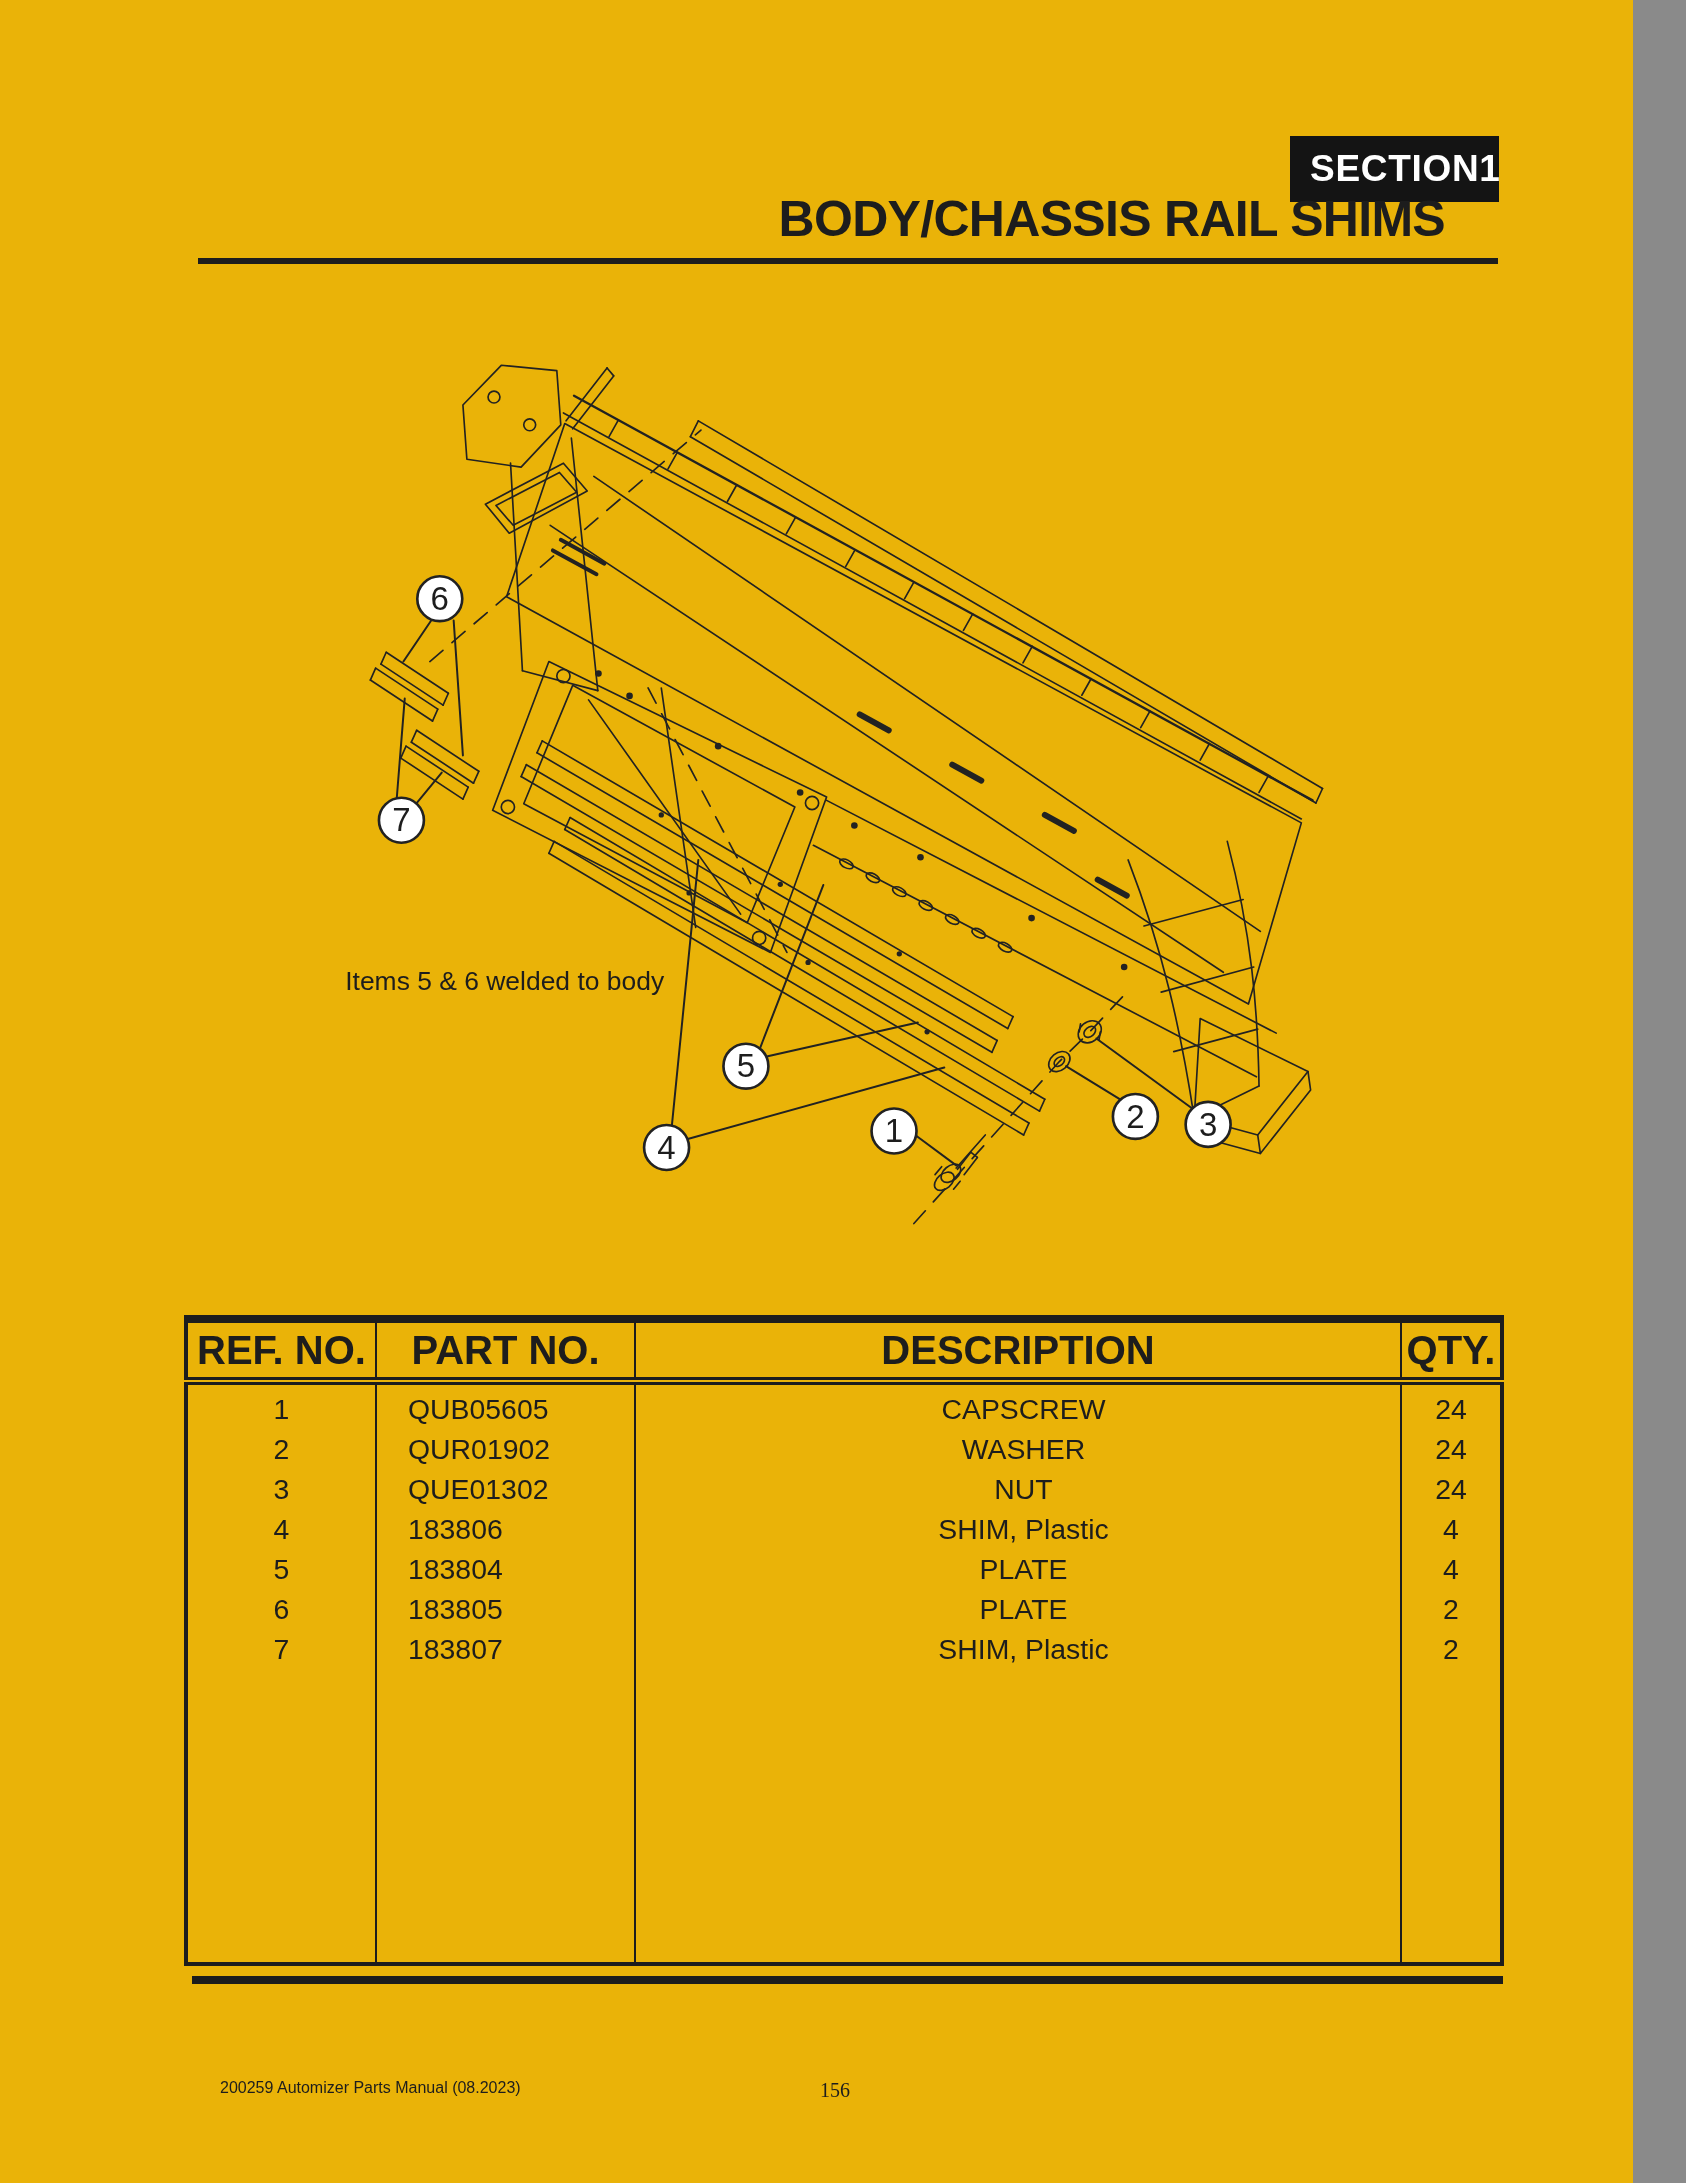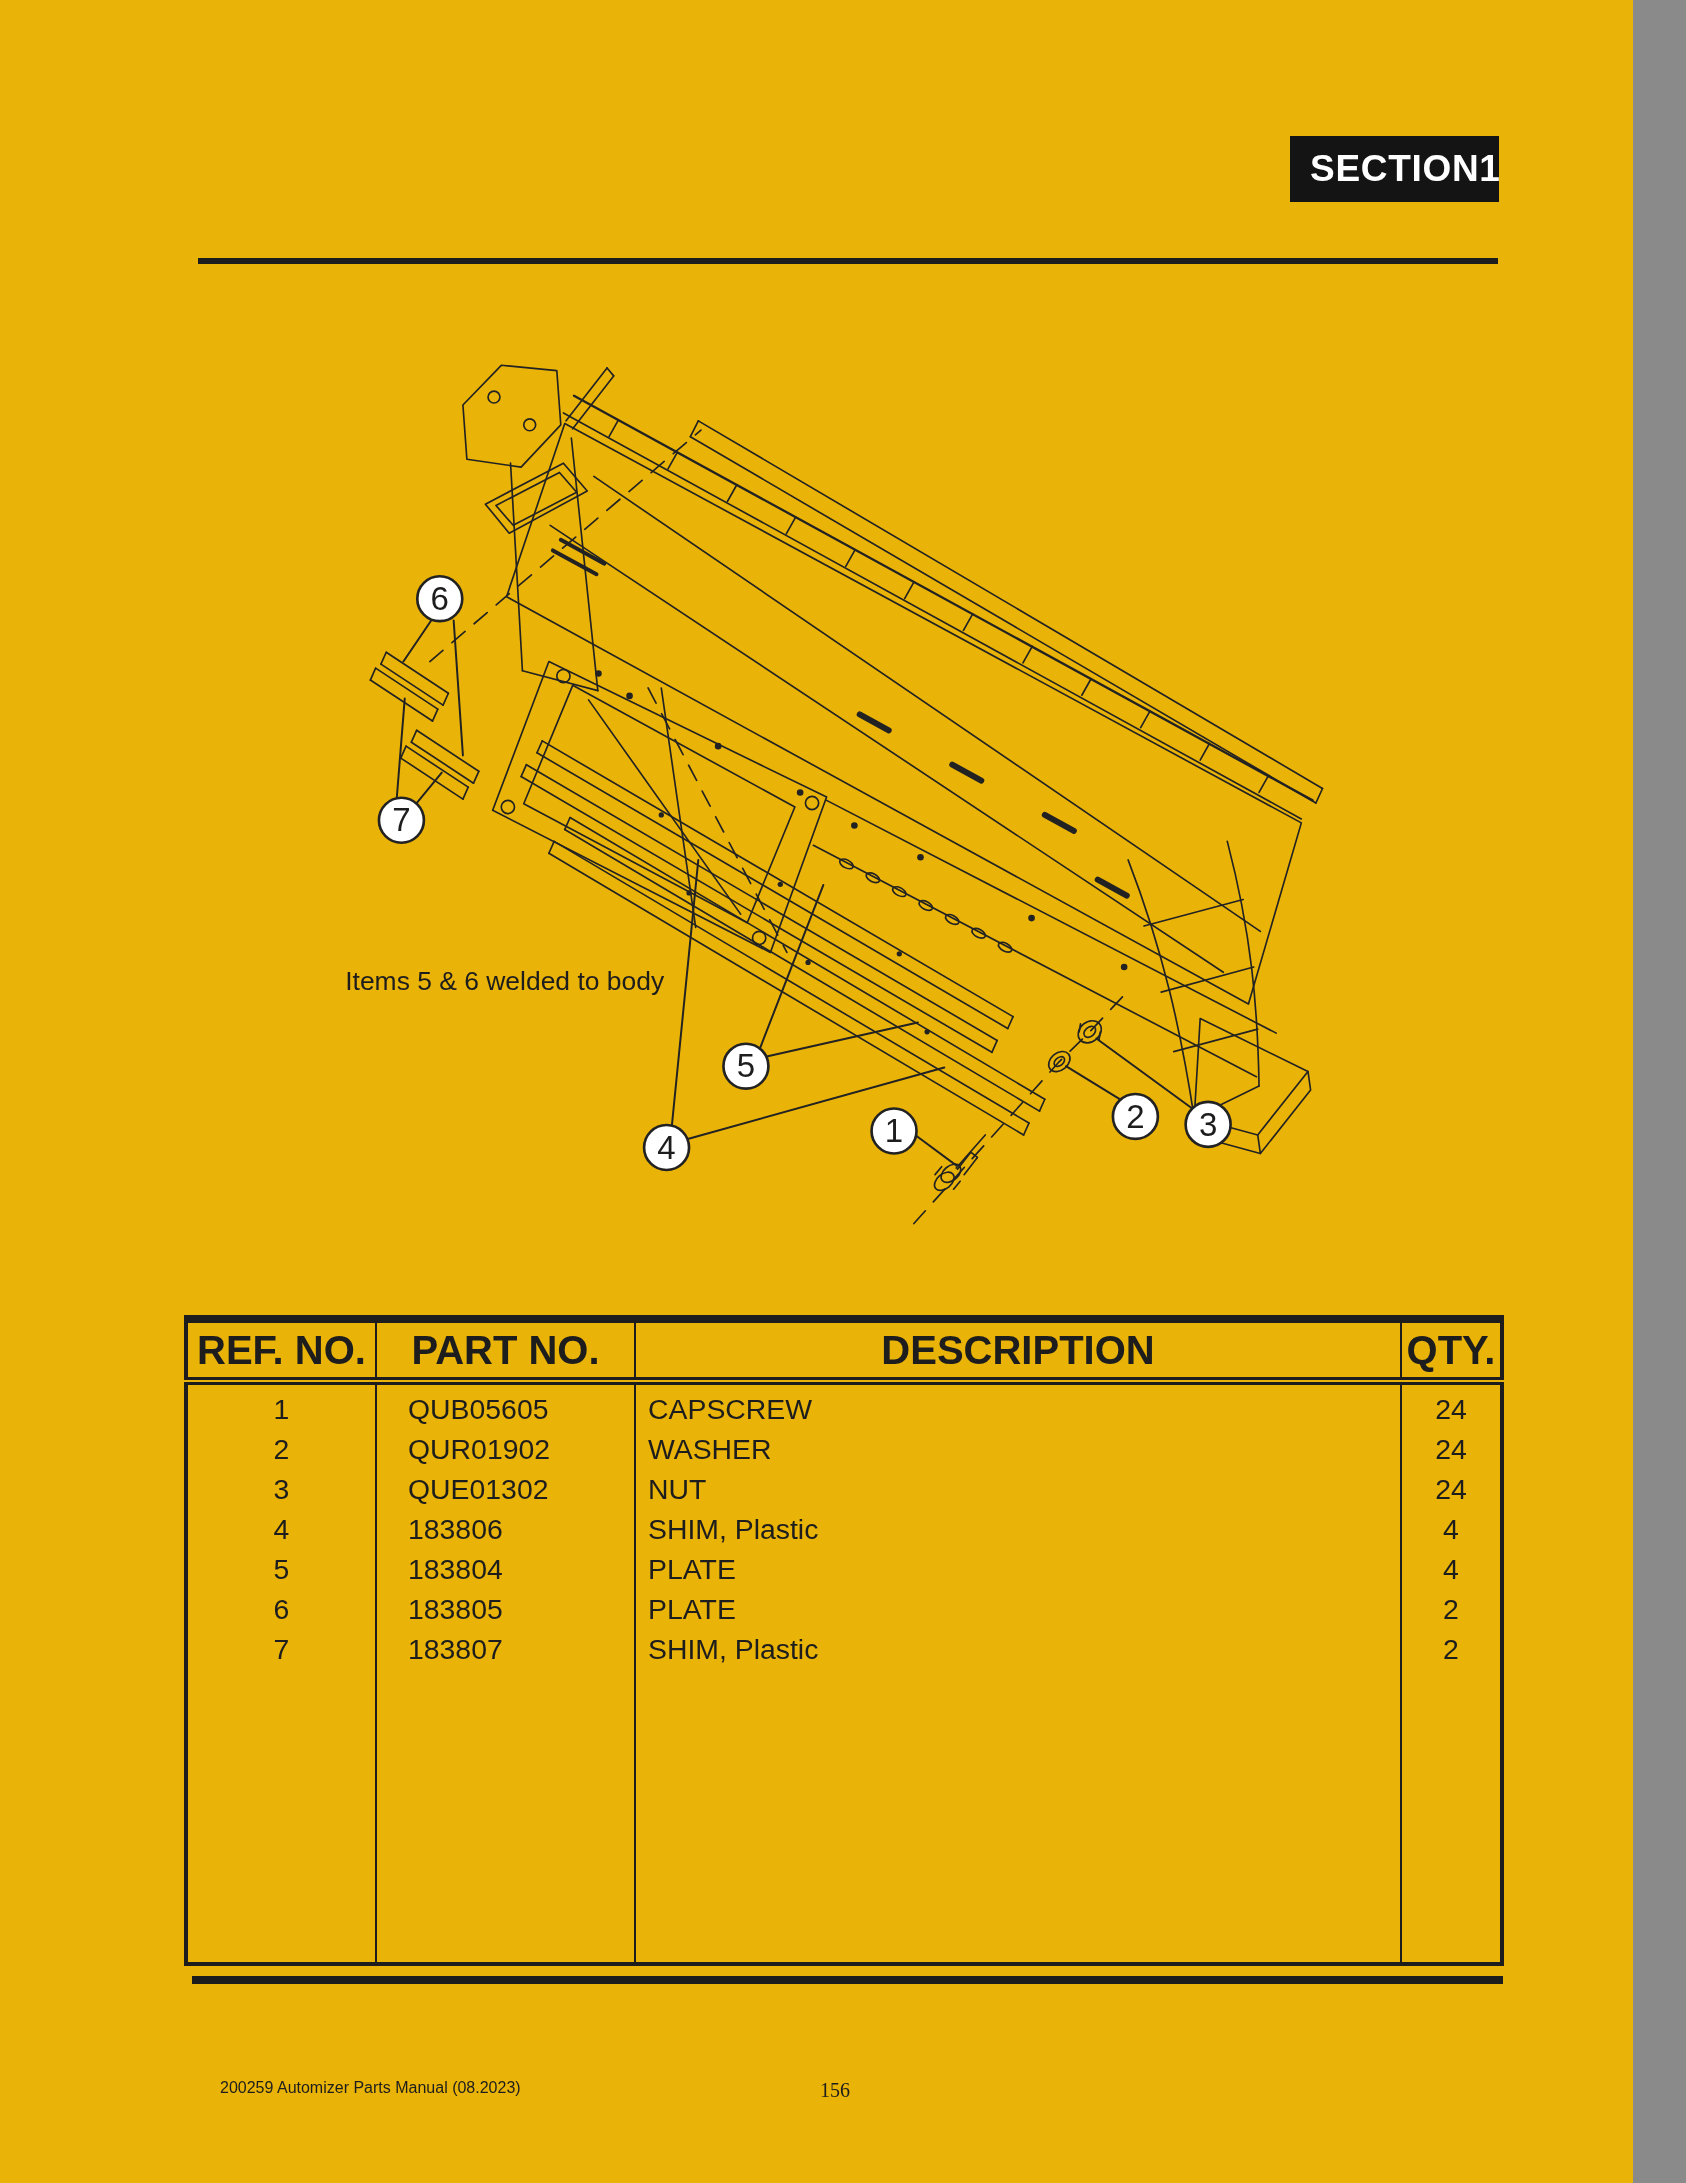--- a/index.html
+++ b/index.html
@@ -27,37 +27,38 @@
   table.parts th,table.parts td{overflow:hidden;white-space:nowrap;}
   table.parts{border:4px solid #1d1d1d;border-top:8.6px solid #1d1d1d;}
   th.col-h{
     height:52px;font-size:40px;font-weight:bold;text-align:center;vertical-align:middle;
     border-bottom:8px double #1d1d1d;
   }
   .vline{border-right:2px solid #1d1d1d;}
   td.cell{font-size:28.4px;height:38px;vertical-align:middle;}
   td.c-ref,td.c-qty{text-align:center;}
   td.c-part{text-align:left;padding-left:31px;}
-  td.c-desc{text-align:left;padding-left:12px;}
+  td.c-desc{text-align:center;padding-left:12px;}
   tr.first-row td{padding-top:5.3px;}
   tr.filler td{height:291px;}
   
   .bottom-rule{position:absolute;left:192px;top:1976px;width:1311px;height:8px;background:#1c1c1c;}
   .footer-manual{position:absolute;left:196px;top:2079px;font-size:16px;margin-left:24px;}
   .footer-page{position:absolute;left:820px;top:2079px;font-size:20px;font-family:Liberation Serif, serif;}
 </style>
 </head>
 <body>
 
 <div class="page">
 
   <div class="section-badge">
     <span>SECTION</span>
     <span>1</span>
   </div>
+  <div class="page-title">BODY/CHASSIS RAIL SHIMS</div>
   <div class="title-rule"></div>
 
   <svg class="diagram" width="1296" height="992" viewBox="440 470 1960 1500">
     <g stroke="#222222" fill="none" stroke-width="2.5" stroke-linejoin="round" stroke-linecap="round">
 
       <g>
 
         <path d="M868,598 L1985,1210" stroke-width="3.5"></path>
         <path d="M852,624 L1968,1238"></path>
 

